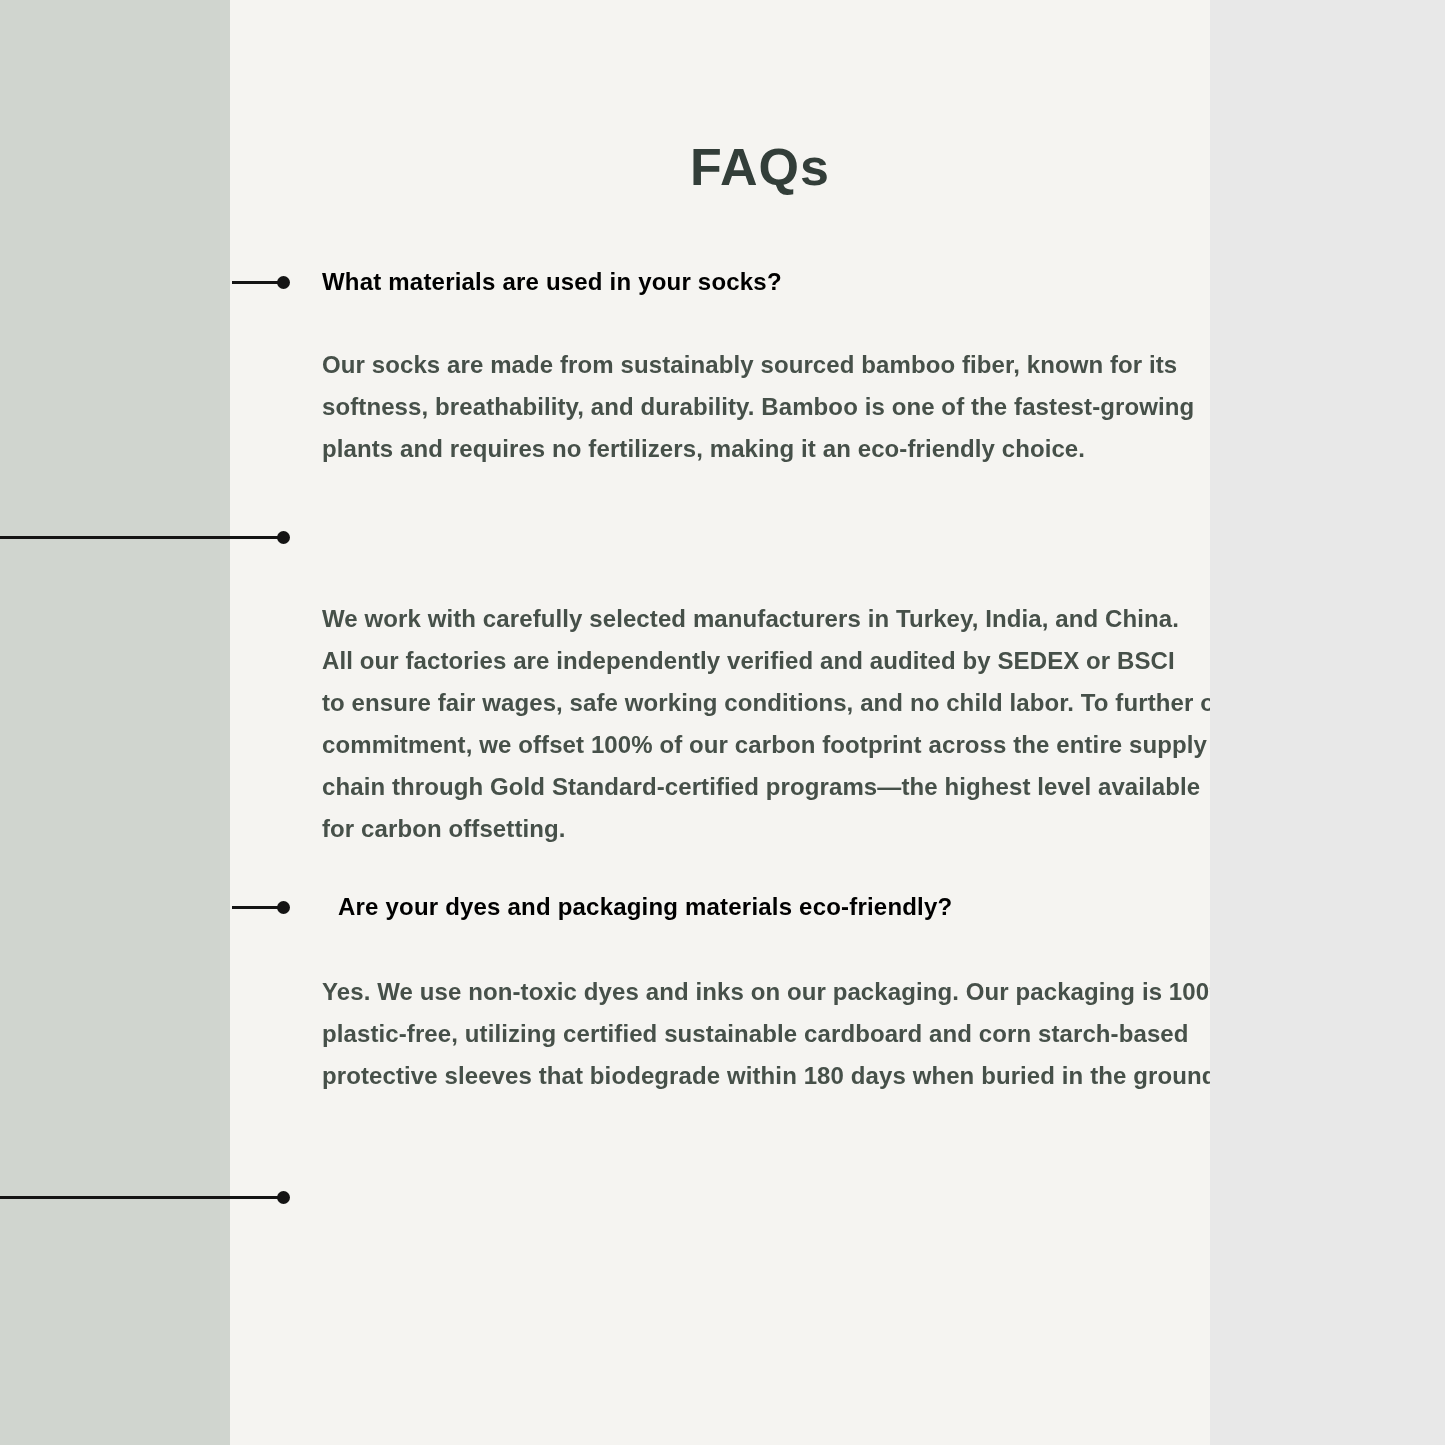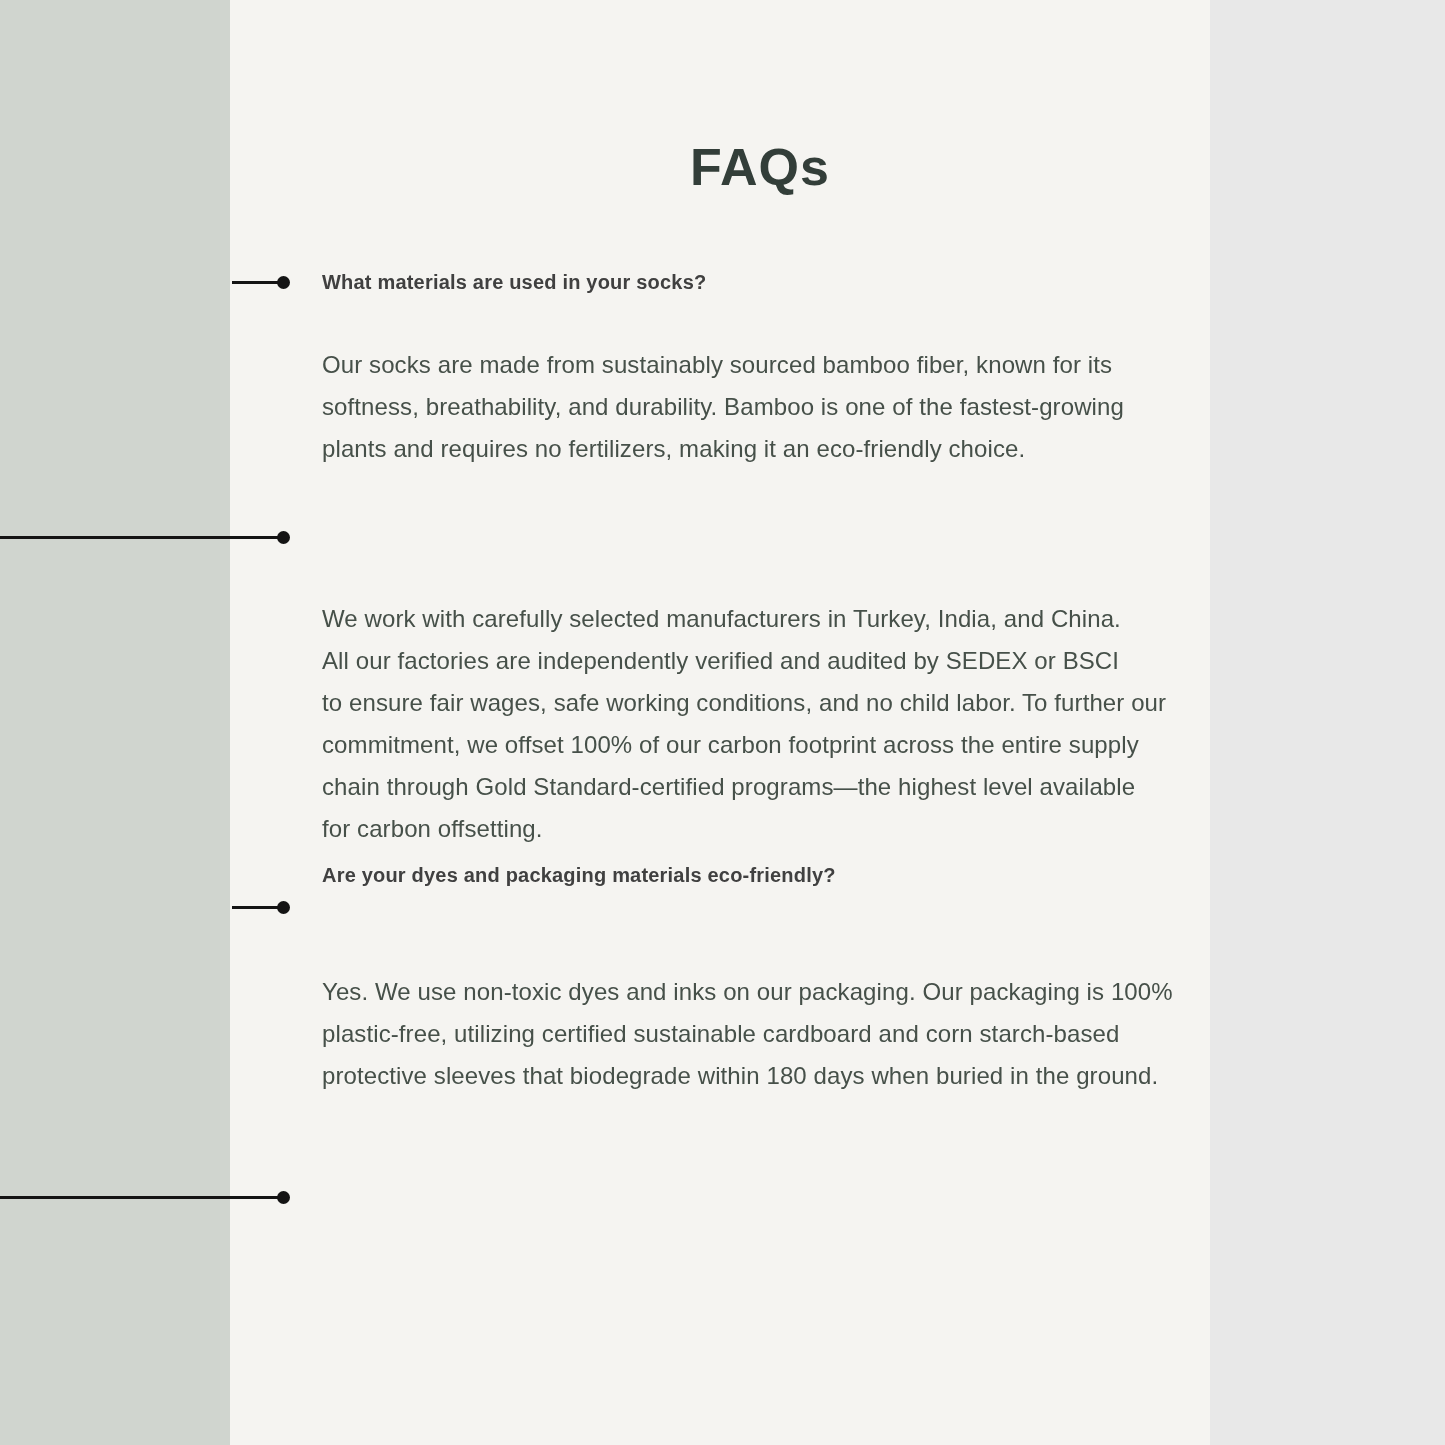--- a/index.html
+++ b/index.html
@@ -47,37 +47,37 @@
   .connector.short { left: 232px; width: 58px; }
   .connector.full  { left: 0;     width: 290px; }
   .c1 { top: 276px; }
   .c2 { top: 531px; }
   .c3 { top: 901px; }
   .c4 { top: 1191px; }
   .question {
     position: absolute;
     left: 322px;
     width: 1000px;
-    font-size: 20px;
+    font-size: 24px;
     line-height: 30px;
     font-weight: bold;
-    color: #404040;
+    color: #000000;
     letter-spacing: 0.2px;
   }
   .q1 { top: 267px; }
   .q2 { top: 522px; }
-  .q3 { top: 860px; }
+  .q3 { top: 892px; margin-left: 16px; }
   .q4 { top: 1182px; }
   .answer {
     position: absolute;
     left: 322px;
     width: 960px;
     font-size: 24px;
     line-height: 42px;
-    font-weight: normal;
+    font-weight: bold;
     color: #465049;
     letter-spacing: 0.1px;
     white-space: pre-line;
   }
   .a1 { top: 344px; }
   .a2 { top: 598px; }
   .a3 { top: 971px; }
   .a4 { top: 1259px; }
 </style>
 </head>

